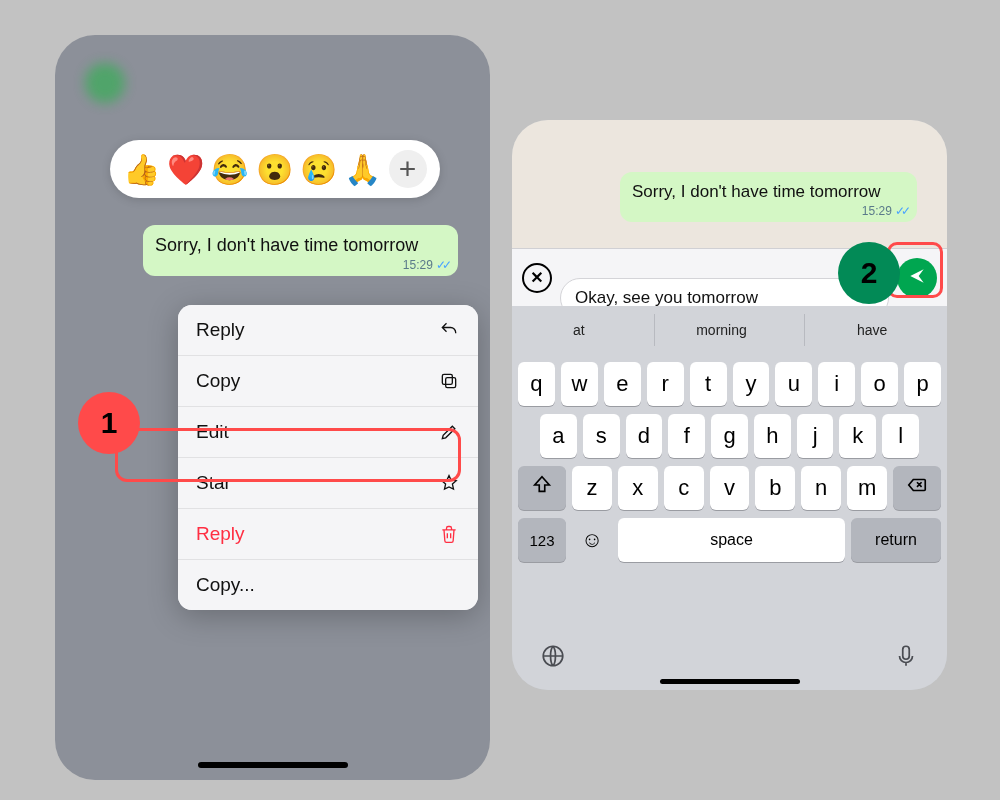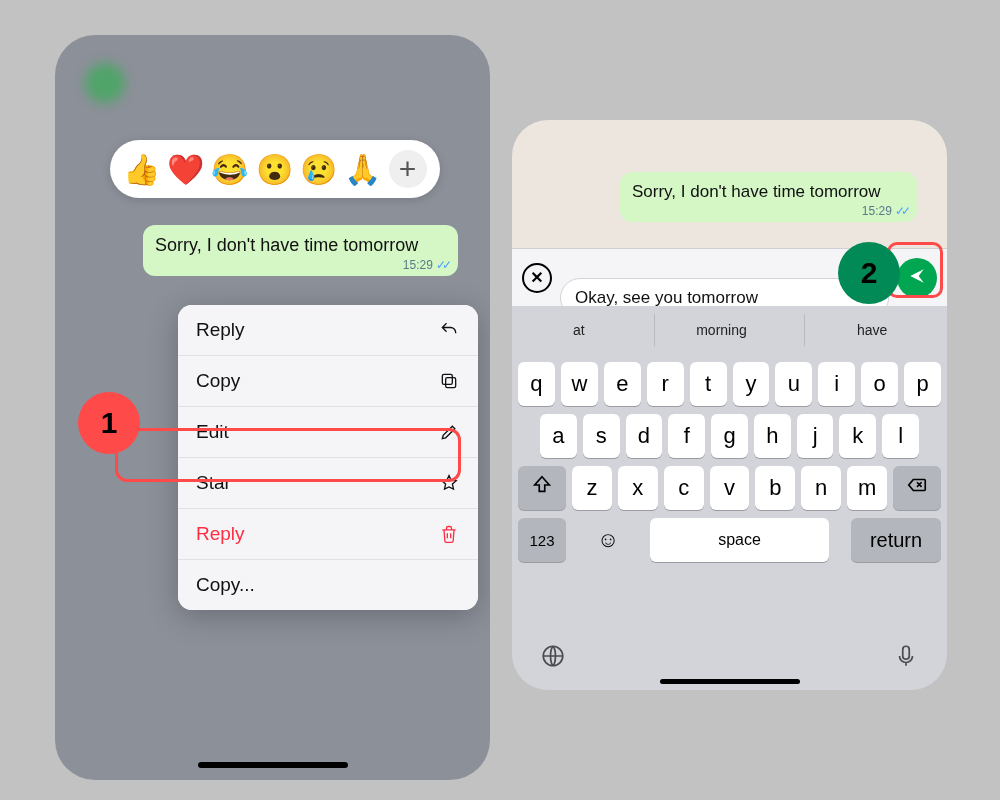--- a/index.html
+++ b/index.html
@@ -235,25 +235,25 @@
     background:#fff;
     border-radius:6px;
     box-shadow:0 1px 0 #9a9ca2;
     display:flex;align-items:center;justify-content:center;
     font-size:22px;
     cursor:pointer;
   }
   .key.mod{ background:#b3b6bd; }
   .key.shift,.key.bksp{ flex:0 0 48px;}
   .key.shift svg,.key.bksp svg{width:22px;height:22px;fill:none;stroke:#000;stroke-width:1.8;}
-  .krow4{ gap:22px; padding:0 6px; margin-top:8px;}
+  .krow4{ gap:6px; padding:0 6px; margin-top:8px;}
   .key.n123{ flex:0 0 48px; font-size:15px;}
   .key.emoji{ flex:0 0 40px; background:transparent; box-shadow:none; font-size:22px;}
   .key.space{ flex:1; font-size:16px;}
-  .key.return{ flex:0 0 90px; font-size:20px;}
+  .key.return{ flex:0 0 90px; font-size:16px;}
   .kb-bottom{
     position:absolute;
     bottom:14px; left:0; right:0;
     display:flex; justify-content:space-between;
     padding:0 28px;
     color:#4a4c52;
   }
   .kb-bottom span{ font-size:26px; cursor:pointer;}
   .kb-bottom svg{ width:26px;height:26px;fill:none;stroke:#4a4c52;stroke-width:1.6;}
   .kb .home{

